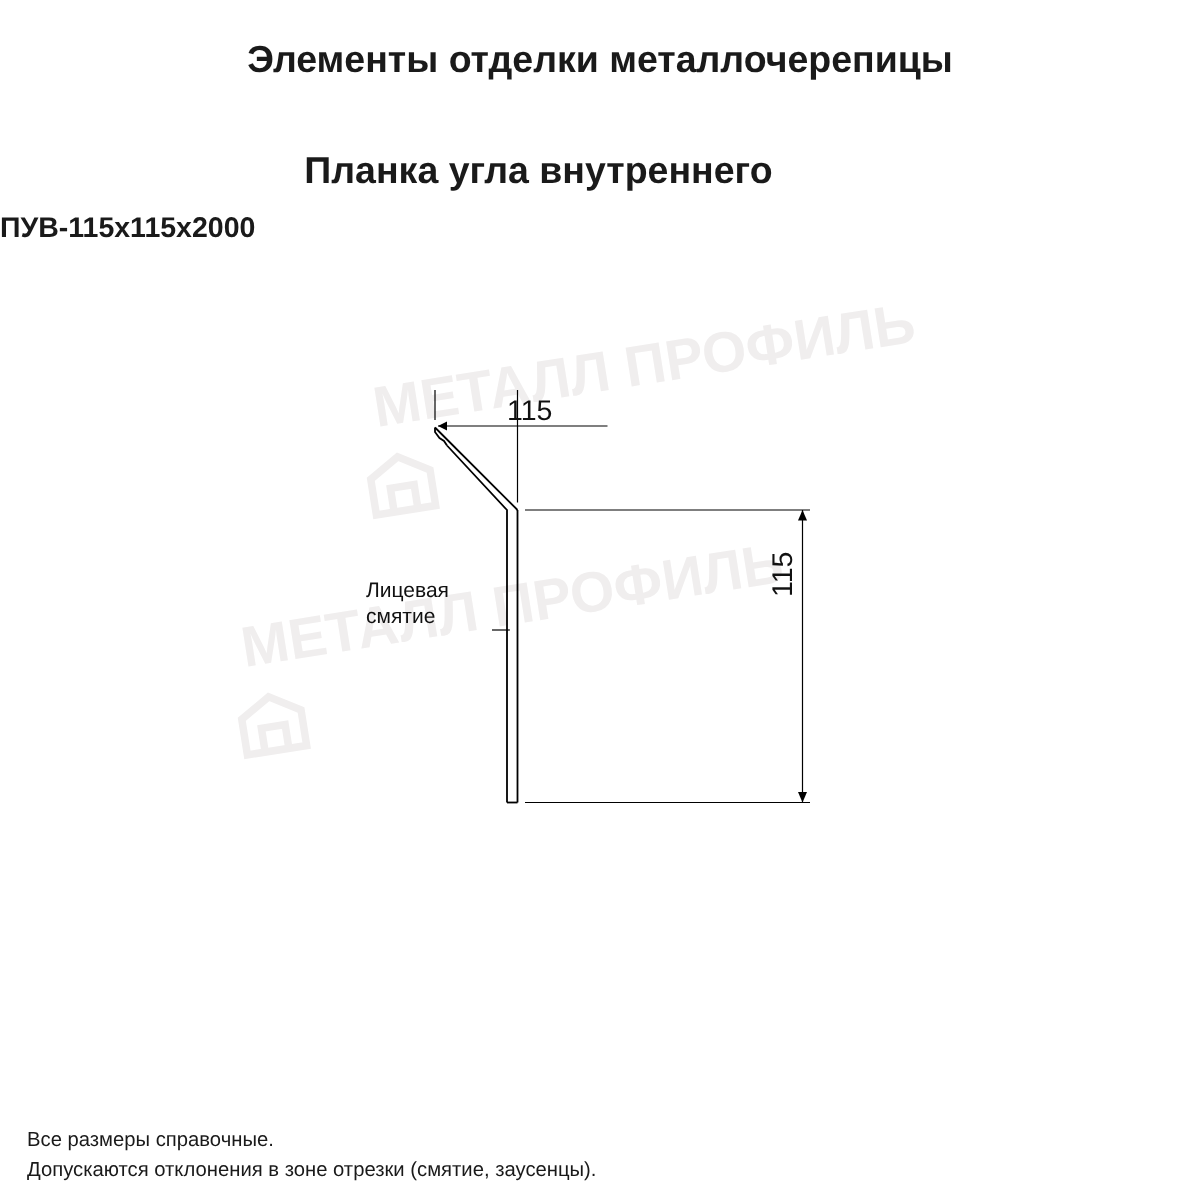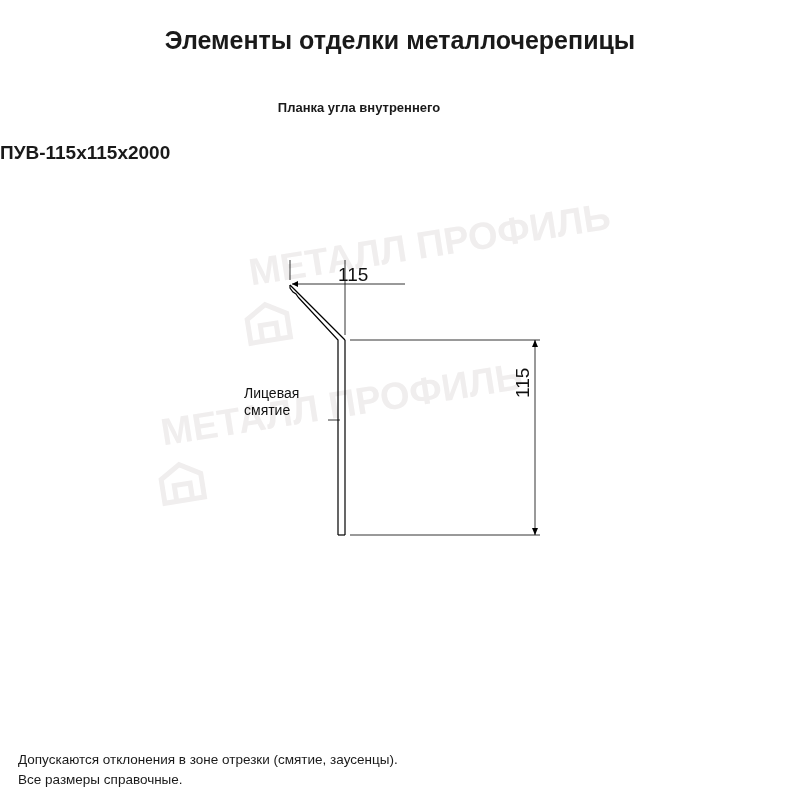--- a/index.html
+++ b/index.html
@@ -32,21 +32,21 @@
     font-weight: bold;
     letter-spacing: 0px;
     color: #1a1a1a;
   }
   .title-sub1 {
     position: absolute;
     top: 100px;
     left: 0;
     width: 718px;
     text-align: center;
-    font-size: 13px;
+    font-size: 25px;
     font-weight: bold;
     color: #1a1a1a;
   }
   .title-sub2 {
     position: absolute;
     top: 142px;
     left: 0;
     width: 800px;
     text-align: left;
     font-size: 19px;
@@ -188,17 +188,17 @@
 
   <div class="dim-label-top">115</div>
   <div class="dim-label-right">115</div>
 
   <div class="face-label">
     <div>Лицевая</div>
     <div>смятие</div>
   </div>
 
   <div class="footer">
+    <div>Все размеры справочные.</div>
     <div>Допускаются отклонения в зоне отрезки (смятие, заусенцы).</div>
-    <div>Все размеры справочные.</div>
   </div>
 
 </div>
 
 </body></html>

